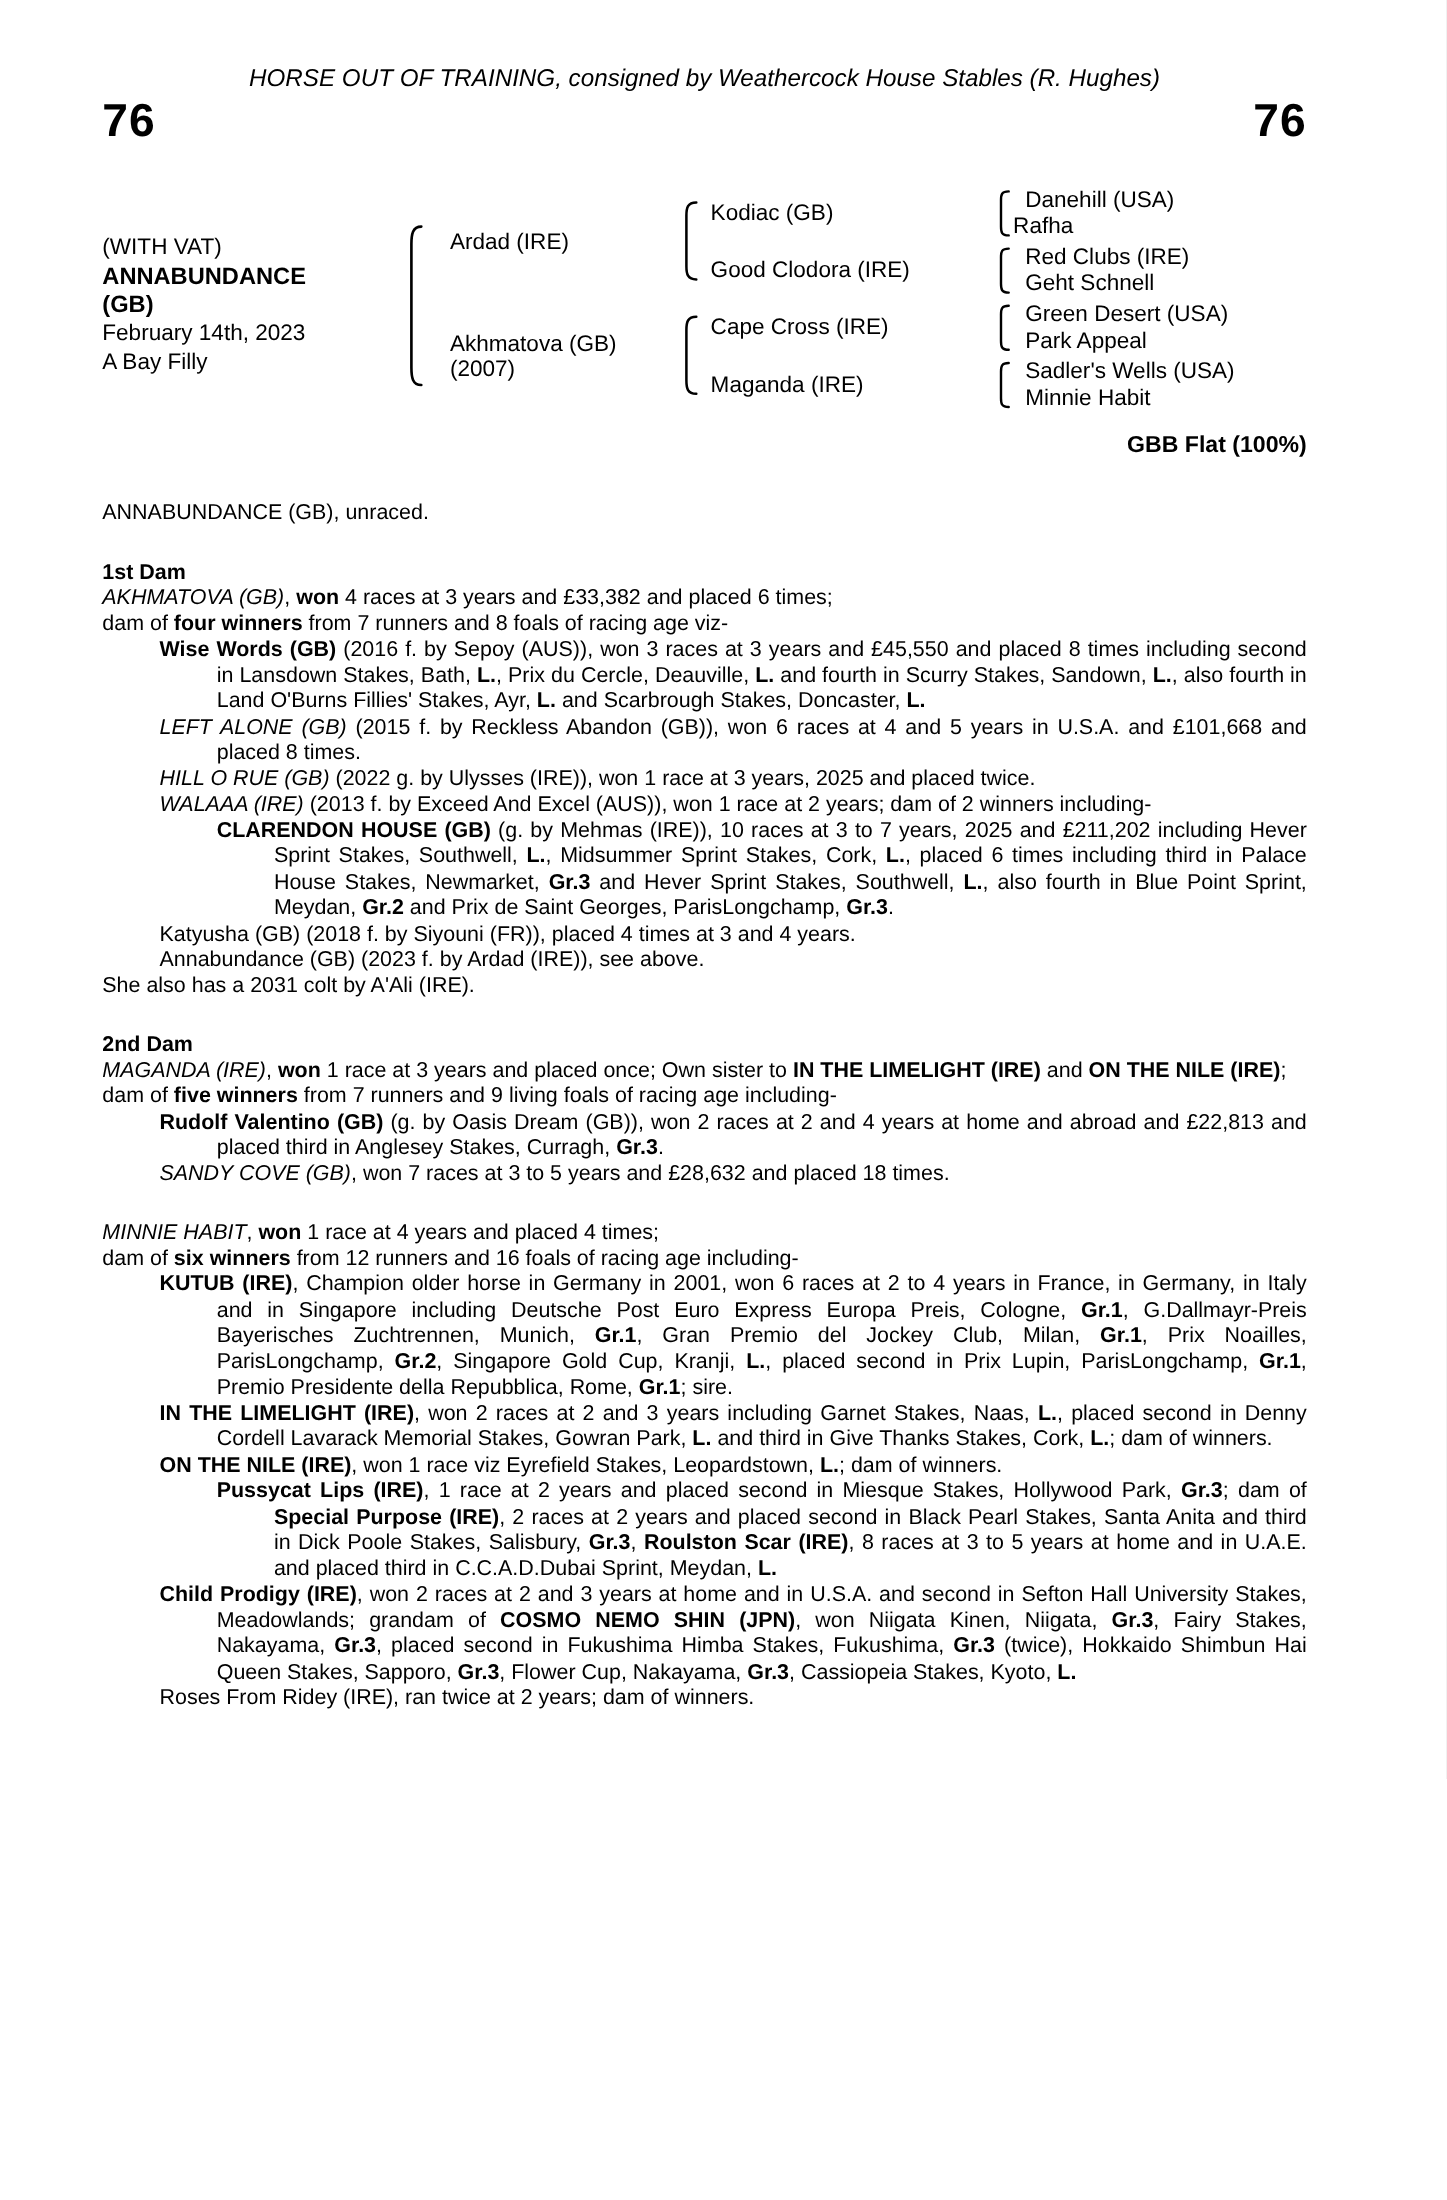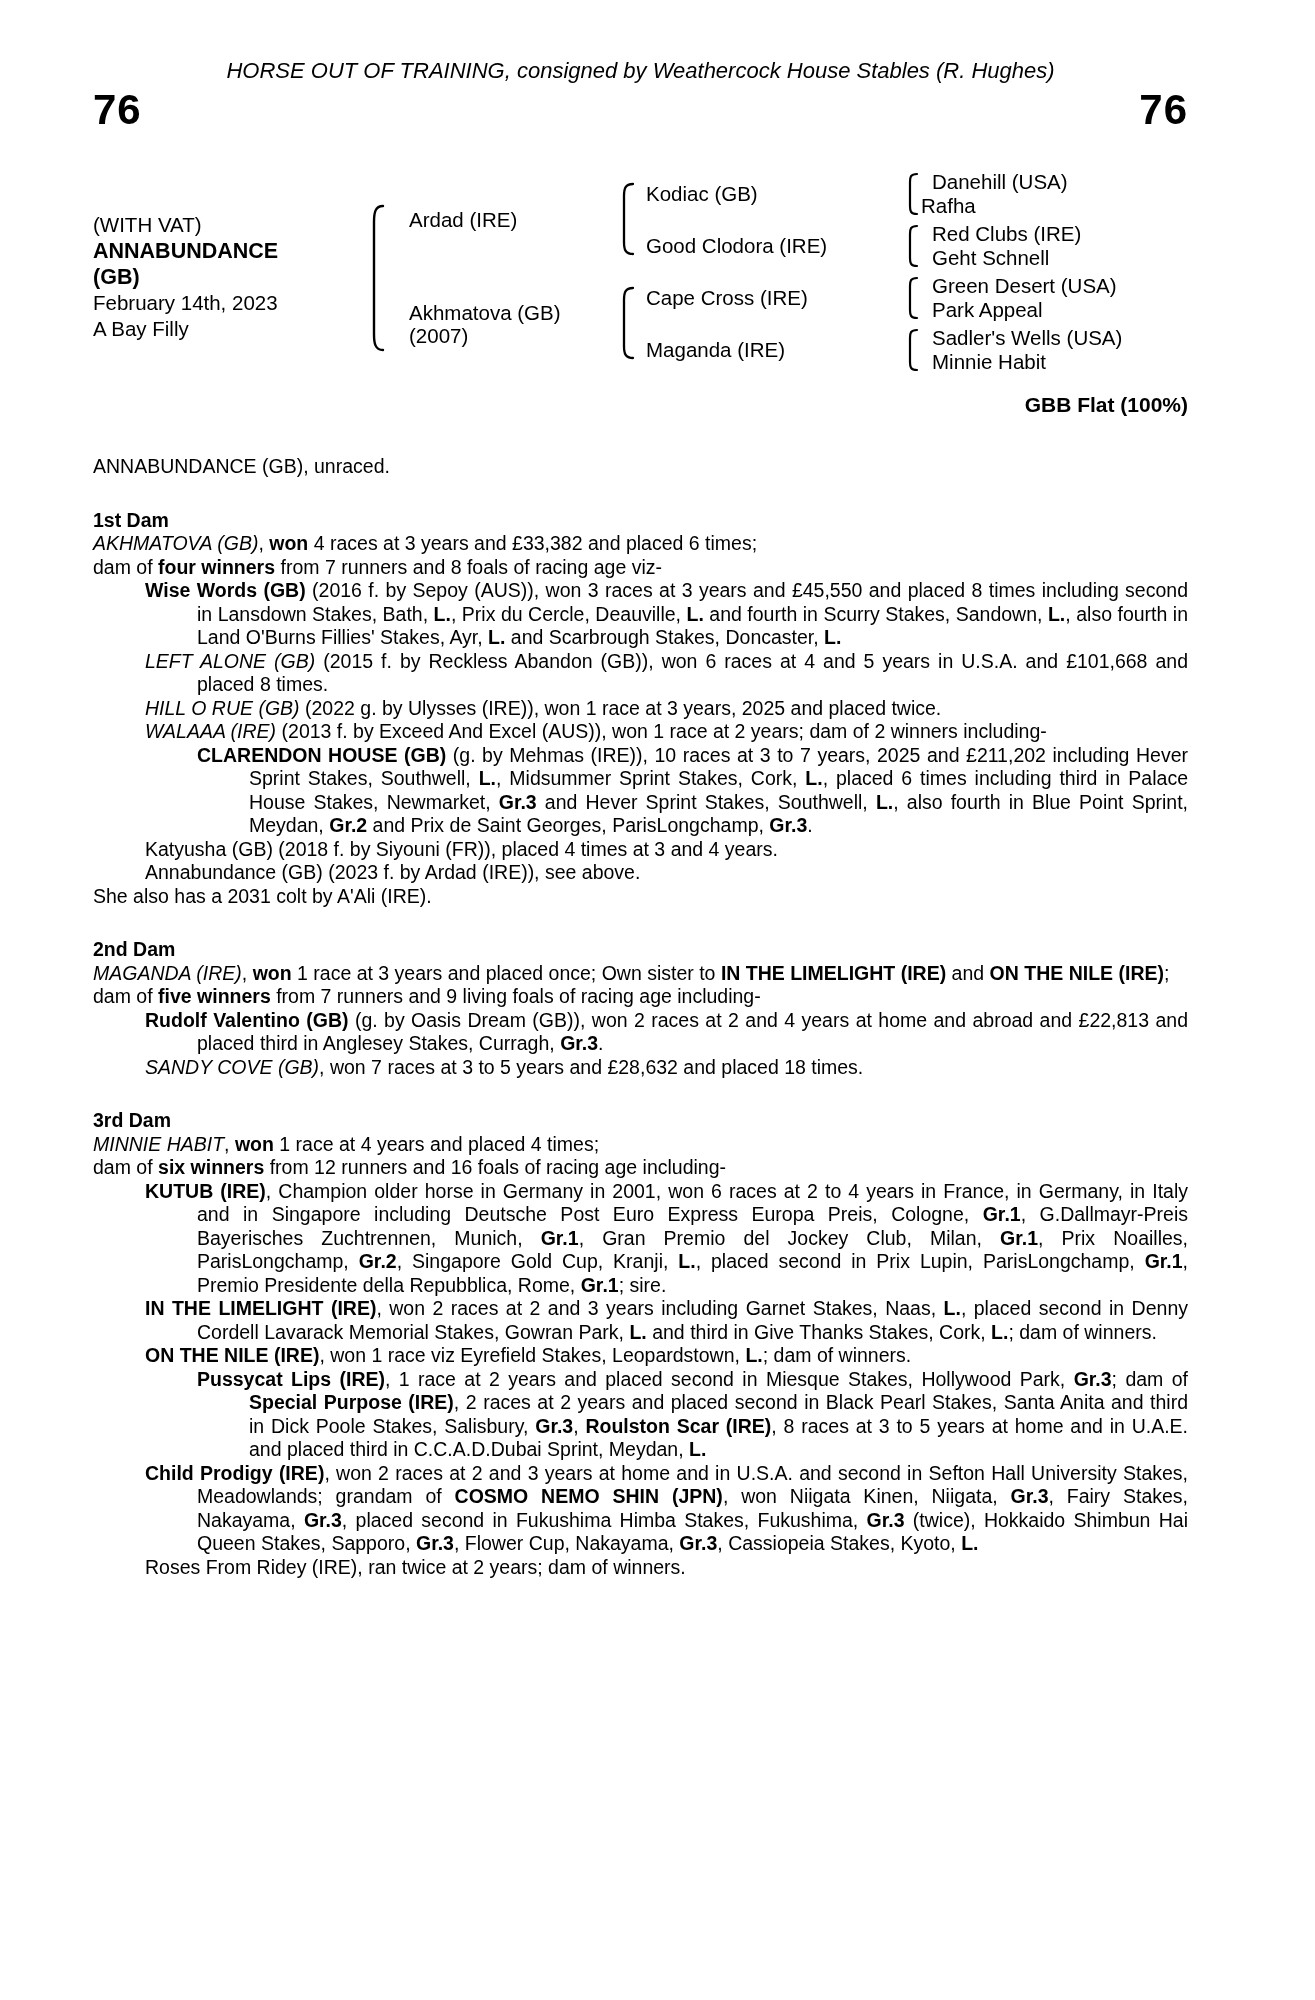--- a/index.html
+++ b/index.html
@@ -123,21 +123,20 @@
       <p class="para" style="padding-left: 104px; text-indent: -52px;"><span>Katyusha (GB) (2018 f. by Siyouni (FR)), placed 4 times at 3 and 4 years.</span></p>
       <p class="para" style="padding-left: 104px; text-indent: -52px;"><span>Annabundance (GB) (2023 f. by Ardad (IRE)), see above.</span></p>
       <p class="para" style="padding-left: 52px; text-indent: -52px;"><span>She also has a 2031 colt by A'Ali (IRE).</span></p>
       <div class="gap"></div>
       <p class="para" style="padding-left: 0px; text-indent: 0px;"><span class="b">2nd Dam</span></p>
       <p class="para" style="padding-left: 52px; text-indent: -52px;"><span class="i">MAGANDA (IRE)</span><span>, </span><span class="b">won</span><span> 1 race at 3 years and placed once; Own sister to </span><span class="b">IN THE LIMELIGHT (IRE)</span><span> and </span><span class="b">ON THE NILE (IRE)</span><span>;</span></p>
       <p class="para" style="padding-left: 52px; text-indent: -52px;"><span>dam of </span><span class="b">five winners</span><span> from 7 runners and 9 living foals of racing age including-</span></p>
       <p class="para" style="padding-left: 104px; text-indent: -52px;"><span class="b">Rudolf Valentino (GB)</span><span> (g. by Oasis Dream (GB)), won 2 races at 2 and 4 years at home and abroad and £22,813 and placed third in Anglesey Stakes, Curragh, </span><span class="b">Gr.3</span><span>.</span></p>
       <p class="para" style="padding-left: 104px; text-indent: -52px;"><span class="i">SANDY COVE (GB)</span><span>, won 7 races at 3 to 5 years and £28,632 and placed 18 times.</span></p>
       <div class="gap"></div>
-      <p class="para" style="padding-left: 0px; text-indent: 0px;"><span class="b">3rd Dam</span></p>
       <p class="para" style="padding-left: 52px; text-indent: -52px;"><span class="i">MINNIE HABIT</span><span>, </span><span class="b">won</span><span> 1 race at 4 years and placed 4 times;</span></p>
       <p class="para" style="padding-left: 52px; text-indent: -52px;"><span>dam of </span><span class="b">six winners</span><span> from 12 runners and 16 foals of racing age including-</span></p>
       <p class="para" style="padding-left: 104px; text-indent: -52px;"><span class="b">KUTUB (IRE)</span><span>, Champion older horse in Germany in 2001, won 6 races at 2 to 4 years in France, in Germany, in Italy and in Singapore including Deutsche Post Euro Express Europa Preis, Cologne, </span><span class="b">Gr.1</span><span>, G.Dallmayr-Preis Bayerisches Zuchtrennen, Munich, </span><span class="b">Gr.1</span><span>, Gran Premio del Jockey Club, Milan, </span><span class="b">Gr.1</span><span>, Prix Noailles, ParisLongchamp, </span><span class="b">Gr.2</span><span>, Singapore Gold Cup, Kranji, </span><span class="b">L.</span><span>, placed second in Prix Lupin, ParisLongchamp, </span><span class="b">Gr.1</span><span>, Premio Presidente della Repubblica, Rome, </span><span class="b">Gr.1</span><span>; sire.</span></p>
       <p class="para" style="padding-left: 104px; text-indent: -52px;"><span class="b">IN THE LIMELIGHT (IRE)</span><span>, won 2 races at 2 and 3 years including Garnet Stakes, Naas, </span><span class="b">L.</span><span>, placed second in Denny Cordell Lavarack Memorial Stakes, Gowran Park, </span><span class="b">L.</span><span> and third in Give Thanks Stakes, Cork, </span><span class="b">L.</span><span>; dam of winners.</span></p>
       <p class="para" style="padding-left: 104px; text-indent: -52px;"><span class="b">ON THE NILE (IRE)</span><span>, won 1 race viz Eyrefield Stakes, Leopardstown, </span><span class="b">L.</span><span>; dam of winners.</span></p>
       <p class="para" style="padding-left: 156px; text-indent: -52px;"><span class="b">Pussycat Lips (IRE)</span><span>, 1 race at 2 years and placed second in Miesque Stakes, Hollywood Park, </span><span class="b">Gr.3</span><span>; dam of </span><span class="b">Special Purpose (IRE)</span><span>, 2 races at 2 years and placed second in Black Pearl Stakes, Santa Anita and third in Dick Poole Stakes, Salisbury, </span><span class="b">Gr.3</span><span>, </span><span class="b">Roulston Scar (IRE)</span><span>, 8 races at 3 to 5 years at home and in U.A.E. and placed third in C.C.A.D.Dubai Sprint, Meydan, </span><span class="b">L.</span></p>
       <p class="para" style="padding-left: 104px; text-indent: -52px;"><span class="b">Child Prodigy (IRE)</span><span>, won 2 races at 2 and 3 years at home and in U.S.A. and second in Sefton Hall University Stakes, Meadowlands; grandam of </span><span class="b">COSMO NEMO SHIN (JPN)</span><span>, won Niigata Kinen, Niigata, </span><span class="b">Gr.3</span><span>, Fairy Stakes, Nakayama, </span><span class="b">Gr.3</span><span>, placed second in Fukushima Himba Stakes, Fukushima, </span><span class="b">Gr.3</span><span> (twice), Hokkaido Shimbun Hai Queen Stakes, Sapporo, </span><span class="b">Gr.3</span><span>, Flower Cup, Nakayama, </span><span class="b">Gr.3</span><span>, Cassiopeia Stakes, Kyoto, </span><span class="b">L.</span></p>
       <p class="para" style="padding-left: 104px; text-indent: -52px;"><span>Roses From Ridey (IRE), ran twice at 2 years; dam of winners.</span></p>
     </div>
 

